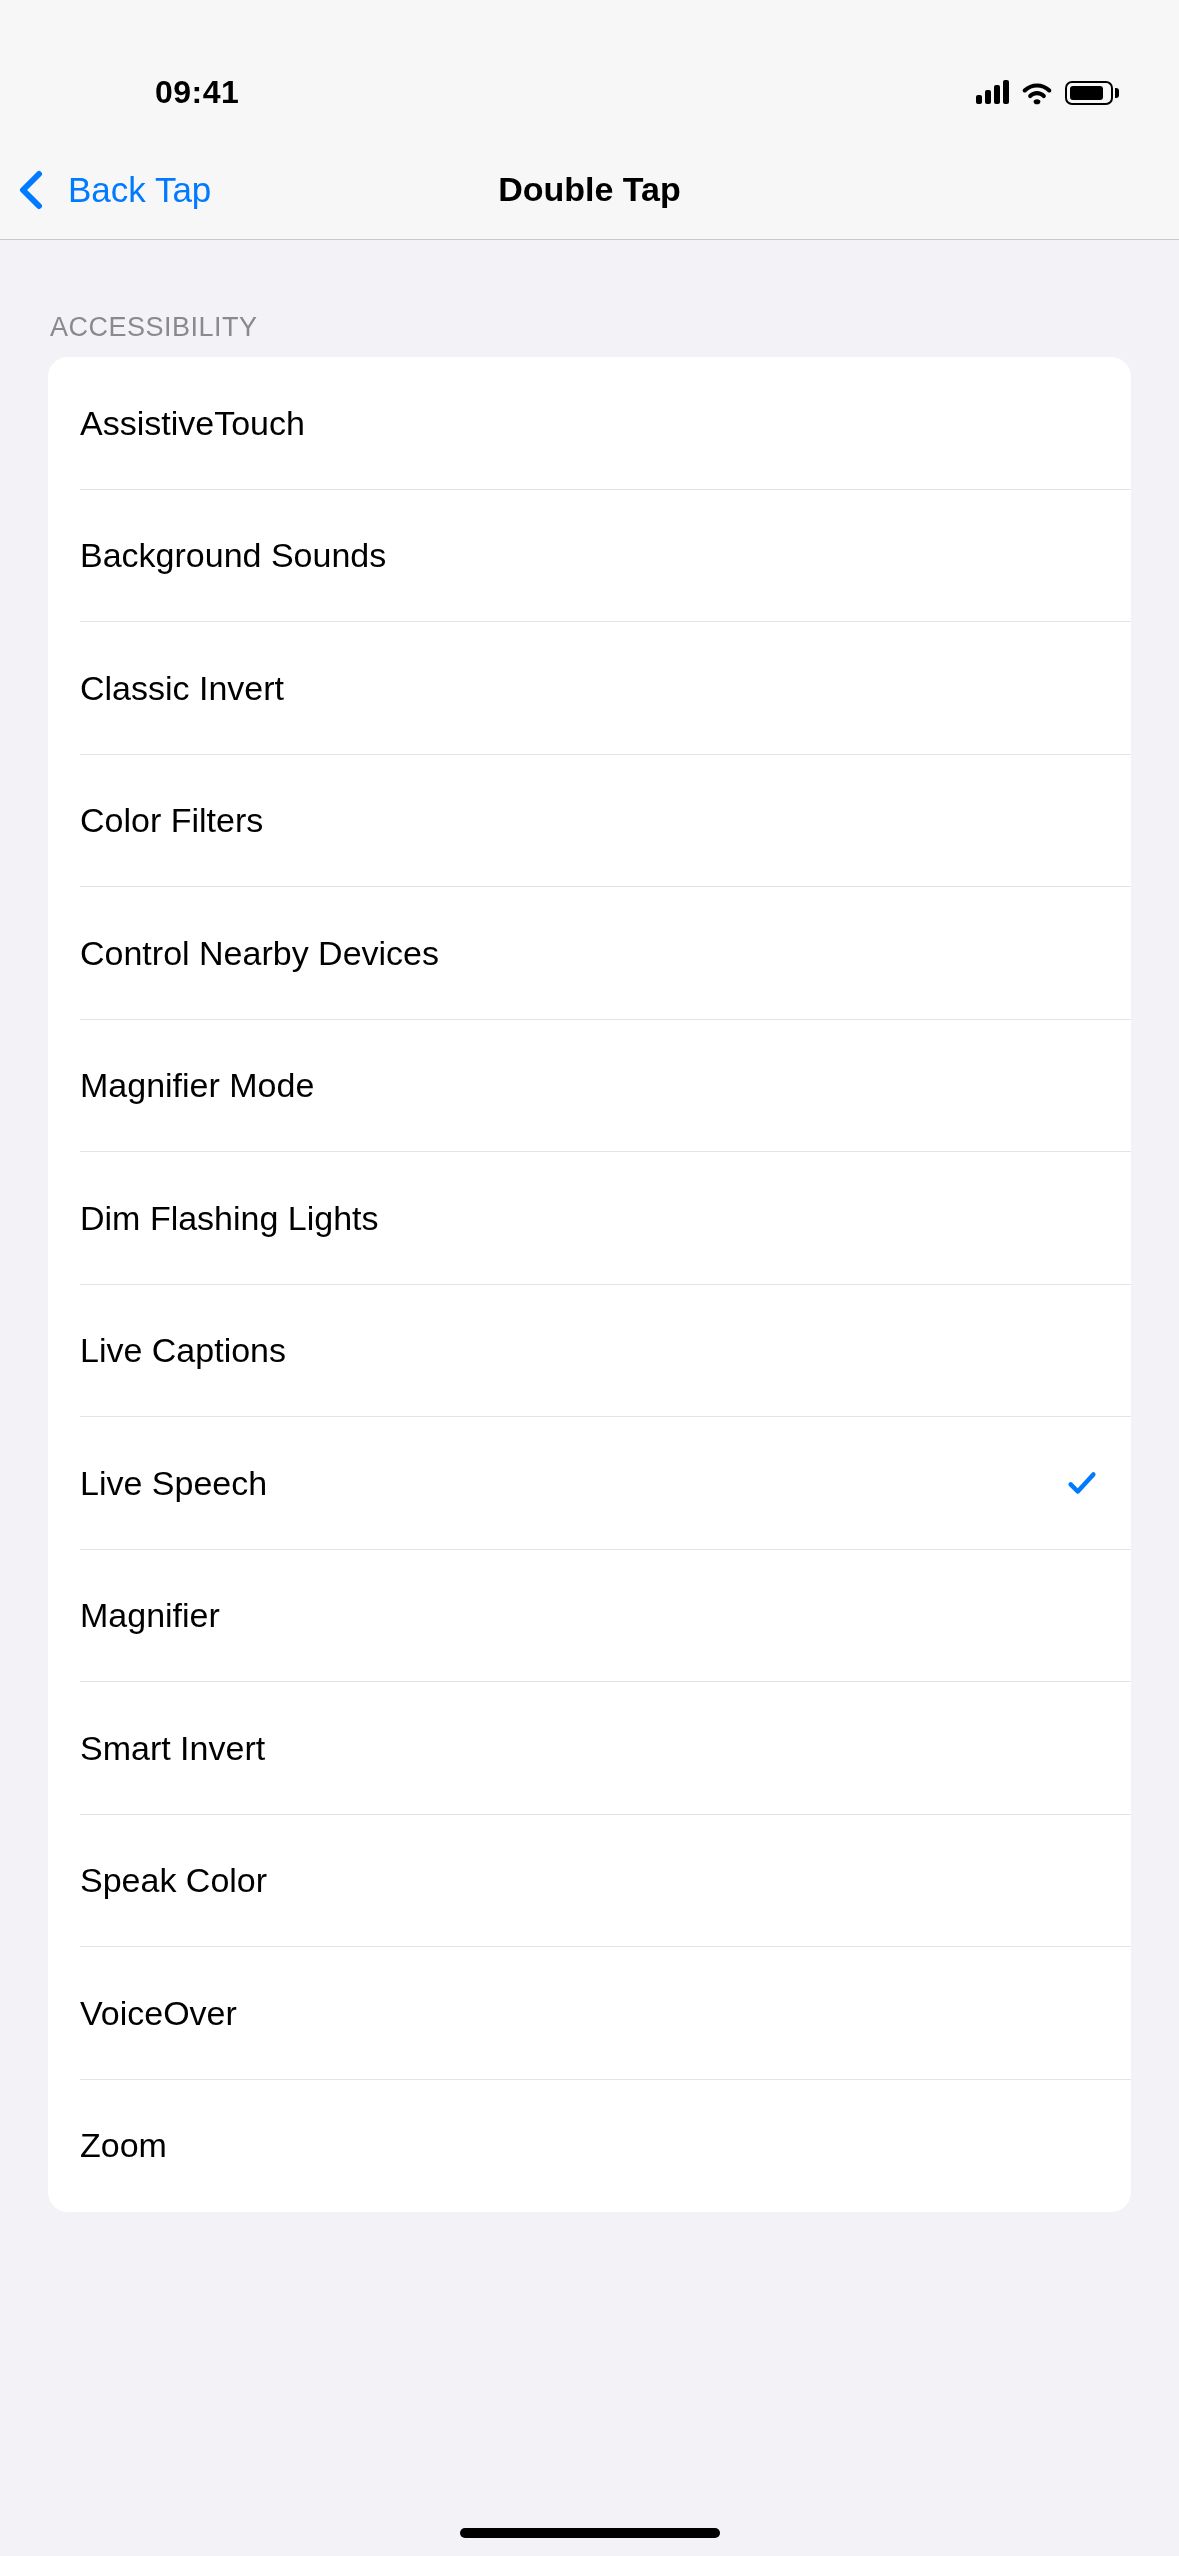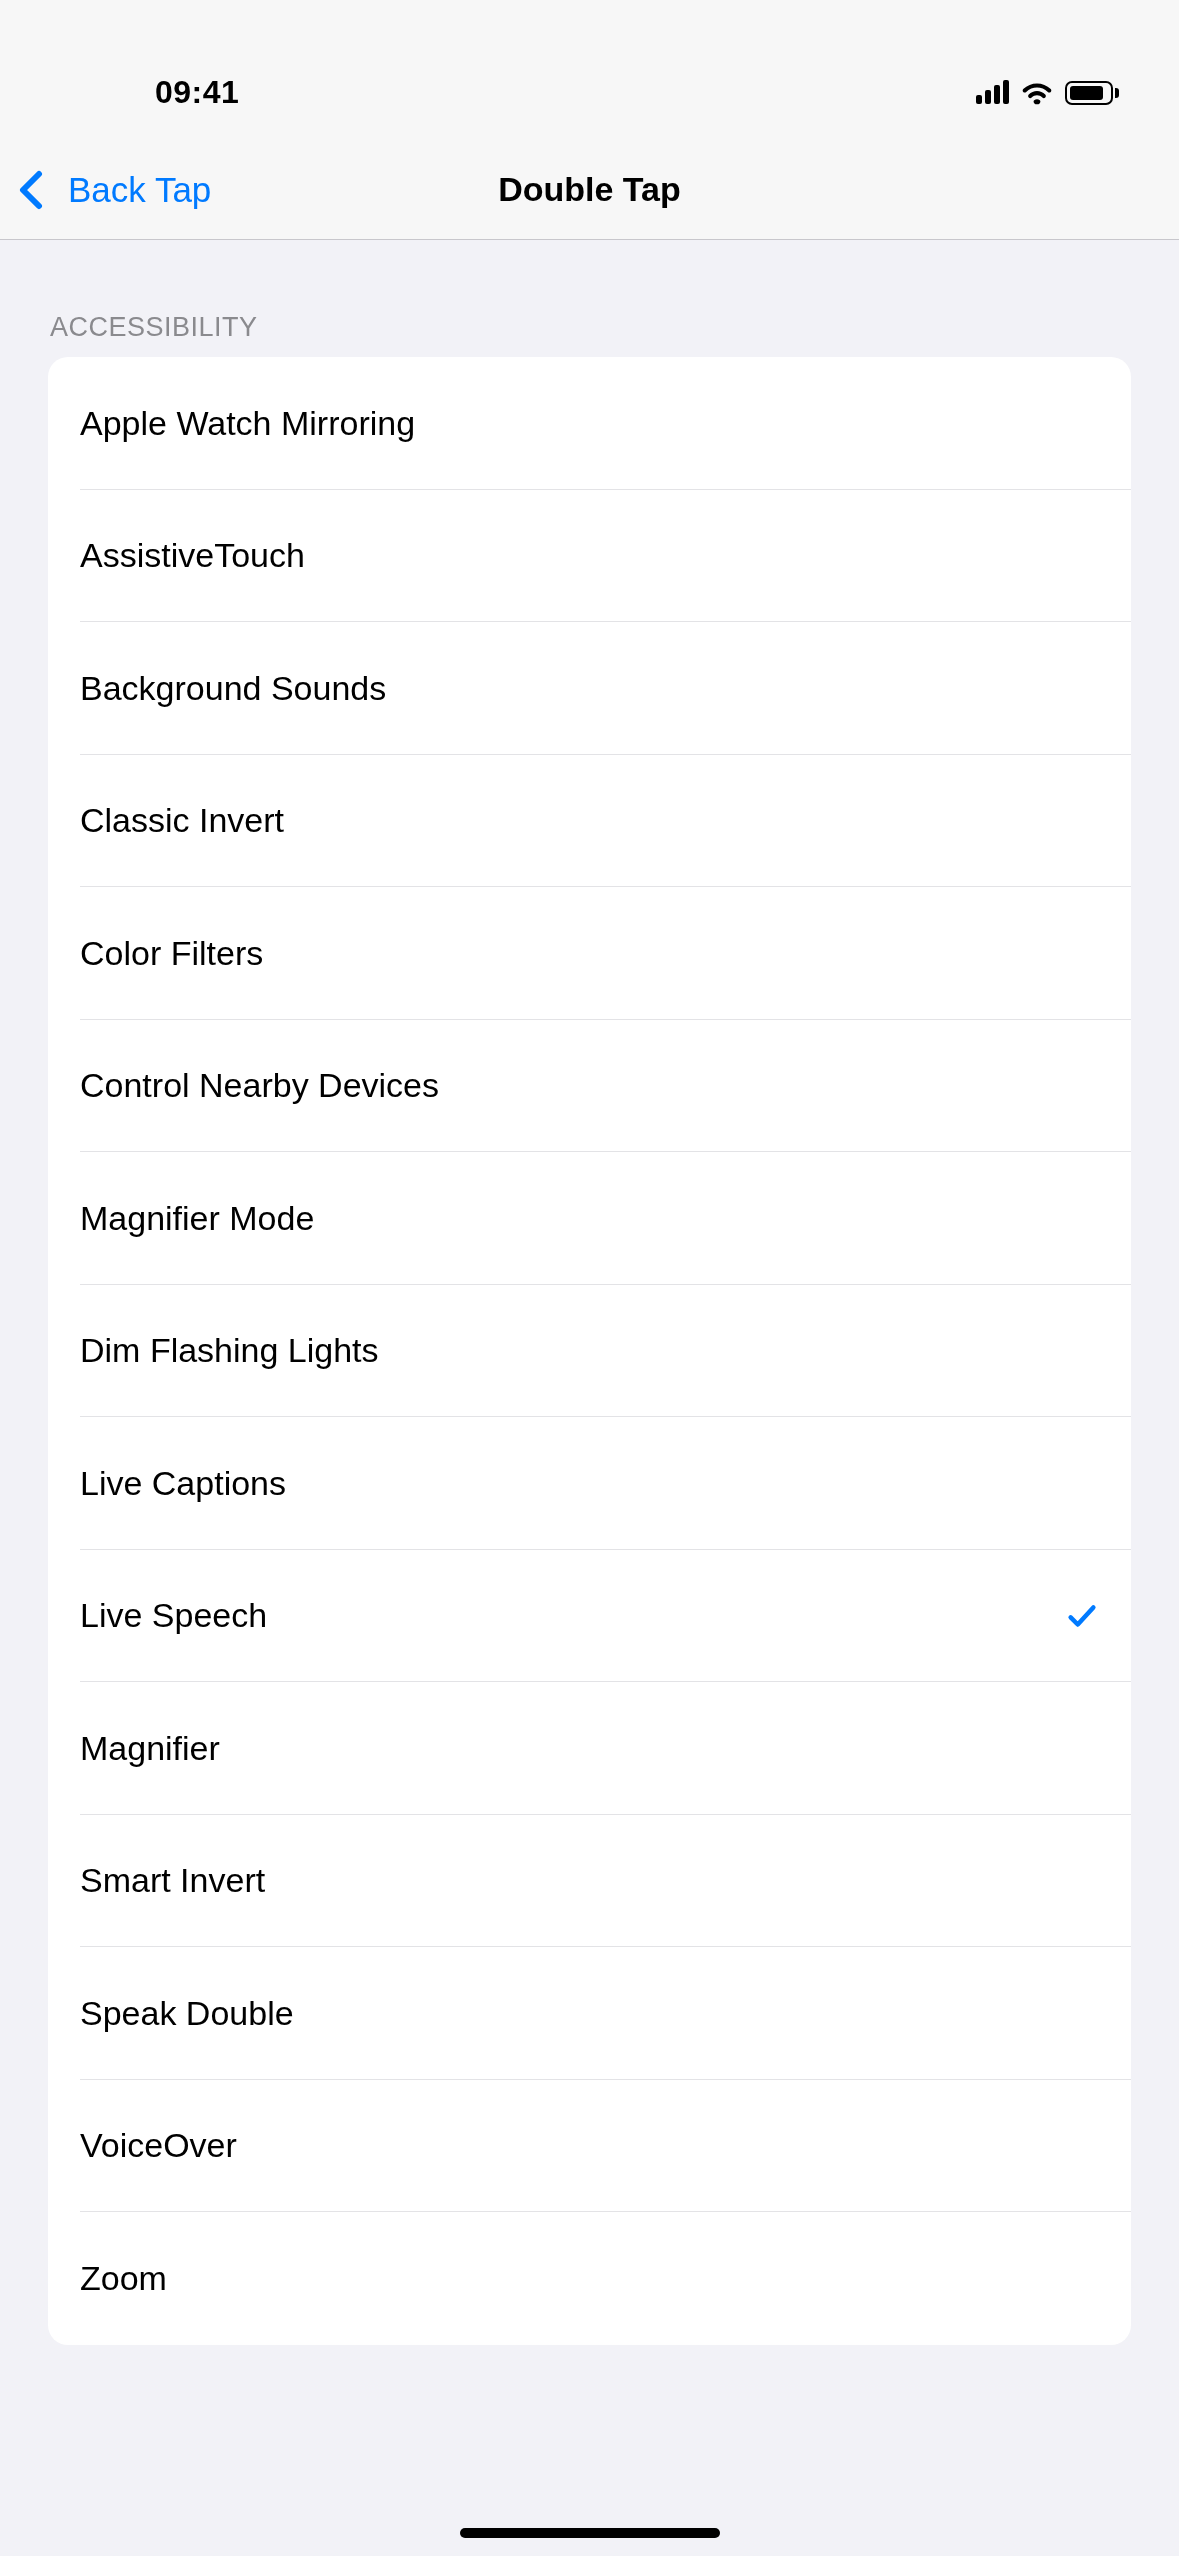--- a/index.html
+++ b/index.html
@@ -206,23 +206,20 @@
     </span>
     <span>Back Tap</span>
   </div>
   <div class="nav-title">Double Tap</div>
 </div>
 
 <div class="section-header">ACCESSIBILITY</div>
 
 <div class="list-group" id="list-group">
 
-<div class="list-item">
-      <span class="item-label">Apple Watch Mirroring</span>
-    </div>
     <div class="list-item">
       <span class="item-label">AssistiveTouch</span>
     </div>
     <div class="list-item">
       <span class="item-label">Background Sounds</span>
     </div>
     <div class="list-item">
       <span class="item-label">Classic Invert</span>
     </div>
     <div class="list-item">
@@ -248,21 +245,21 @@
         </svg>
       </span>
     </div>
     <div class="list-item">
       <span class="item-label">Magnifier</span>
     </div>
     <div class="list-item">
       <span class="item-label">Smart Invert</span>
     </div>
     <div class="list-item">
-      <span class="item-label">Speak Double</span>
+      <span class="item-label">Speak Color</span>
     </div>
     <div class="list-item">
       <span class="item-label">VoiceOver</span>
     </div>
     <div class="list-item">
       <span class="item-label">Zoom</span>
     </div>
   </div>
 
 <div class="home-indicator"></div>

